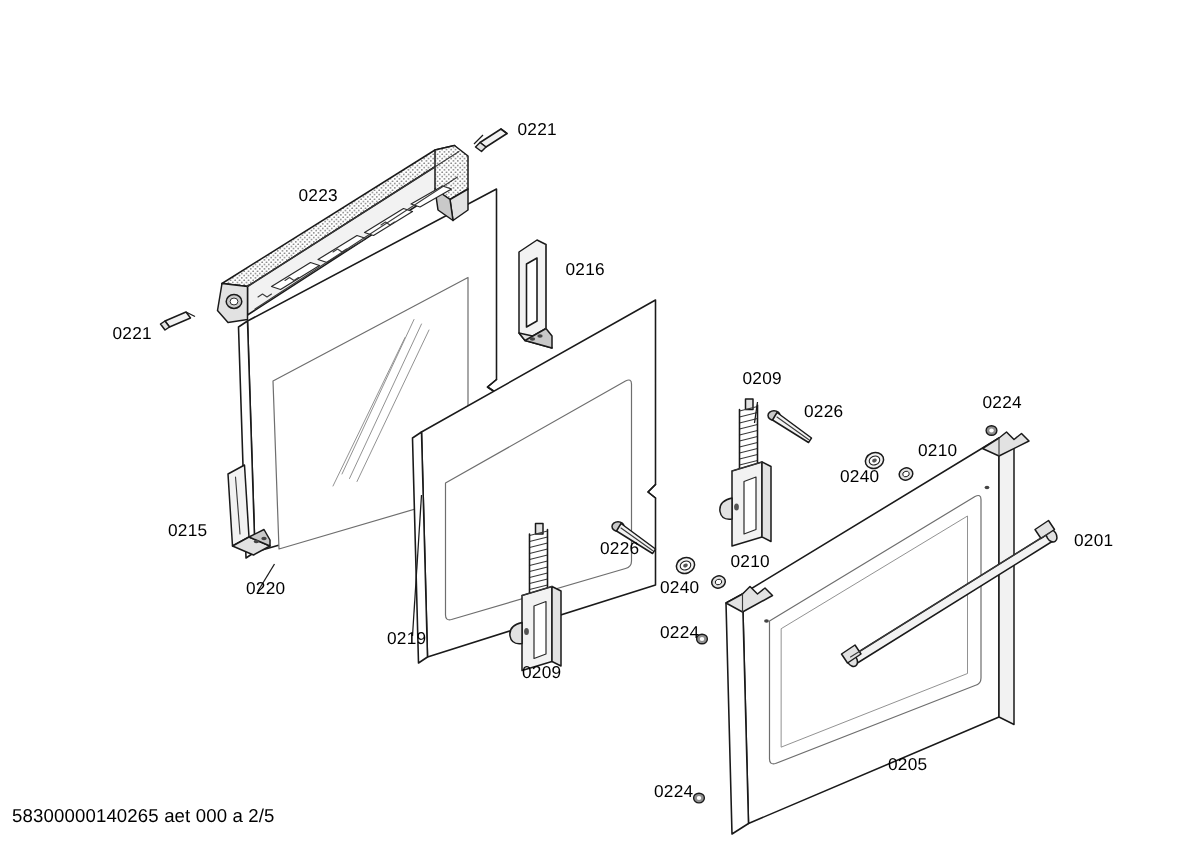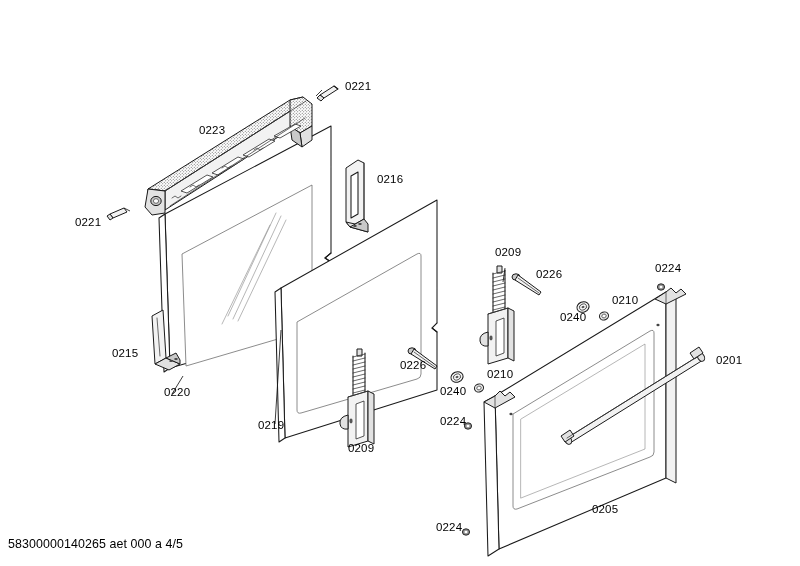--- a/index.html
+++ b/index.html
@@ -255,15 +255,15 @@
     <text class="lbl" x="536" y="278">0226</text>
     <text class="lbl" x="560" y="321">0240</text>
     <text class="lbl" x="612" y="304">0210</text>
     <text class="lbl" x="655" y="272">0224</text>
     <text class="lbl" x="716" y="364">0201</text>
     <text class="lbl" x="592" y="513">0205</text>
     <text class="lbl" x="436" y="531">0224</text>
   </g>
 </svg>
 
-<div class="cap">58300000140265 aet 000 a 4/5</div>
+<div class="cap">58300000140265 aet 000 a 2/5</div>
 
 </div>
 
 </body></html>

